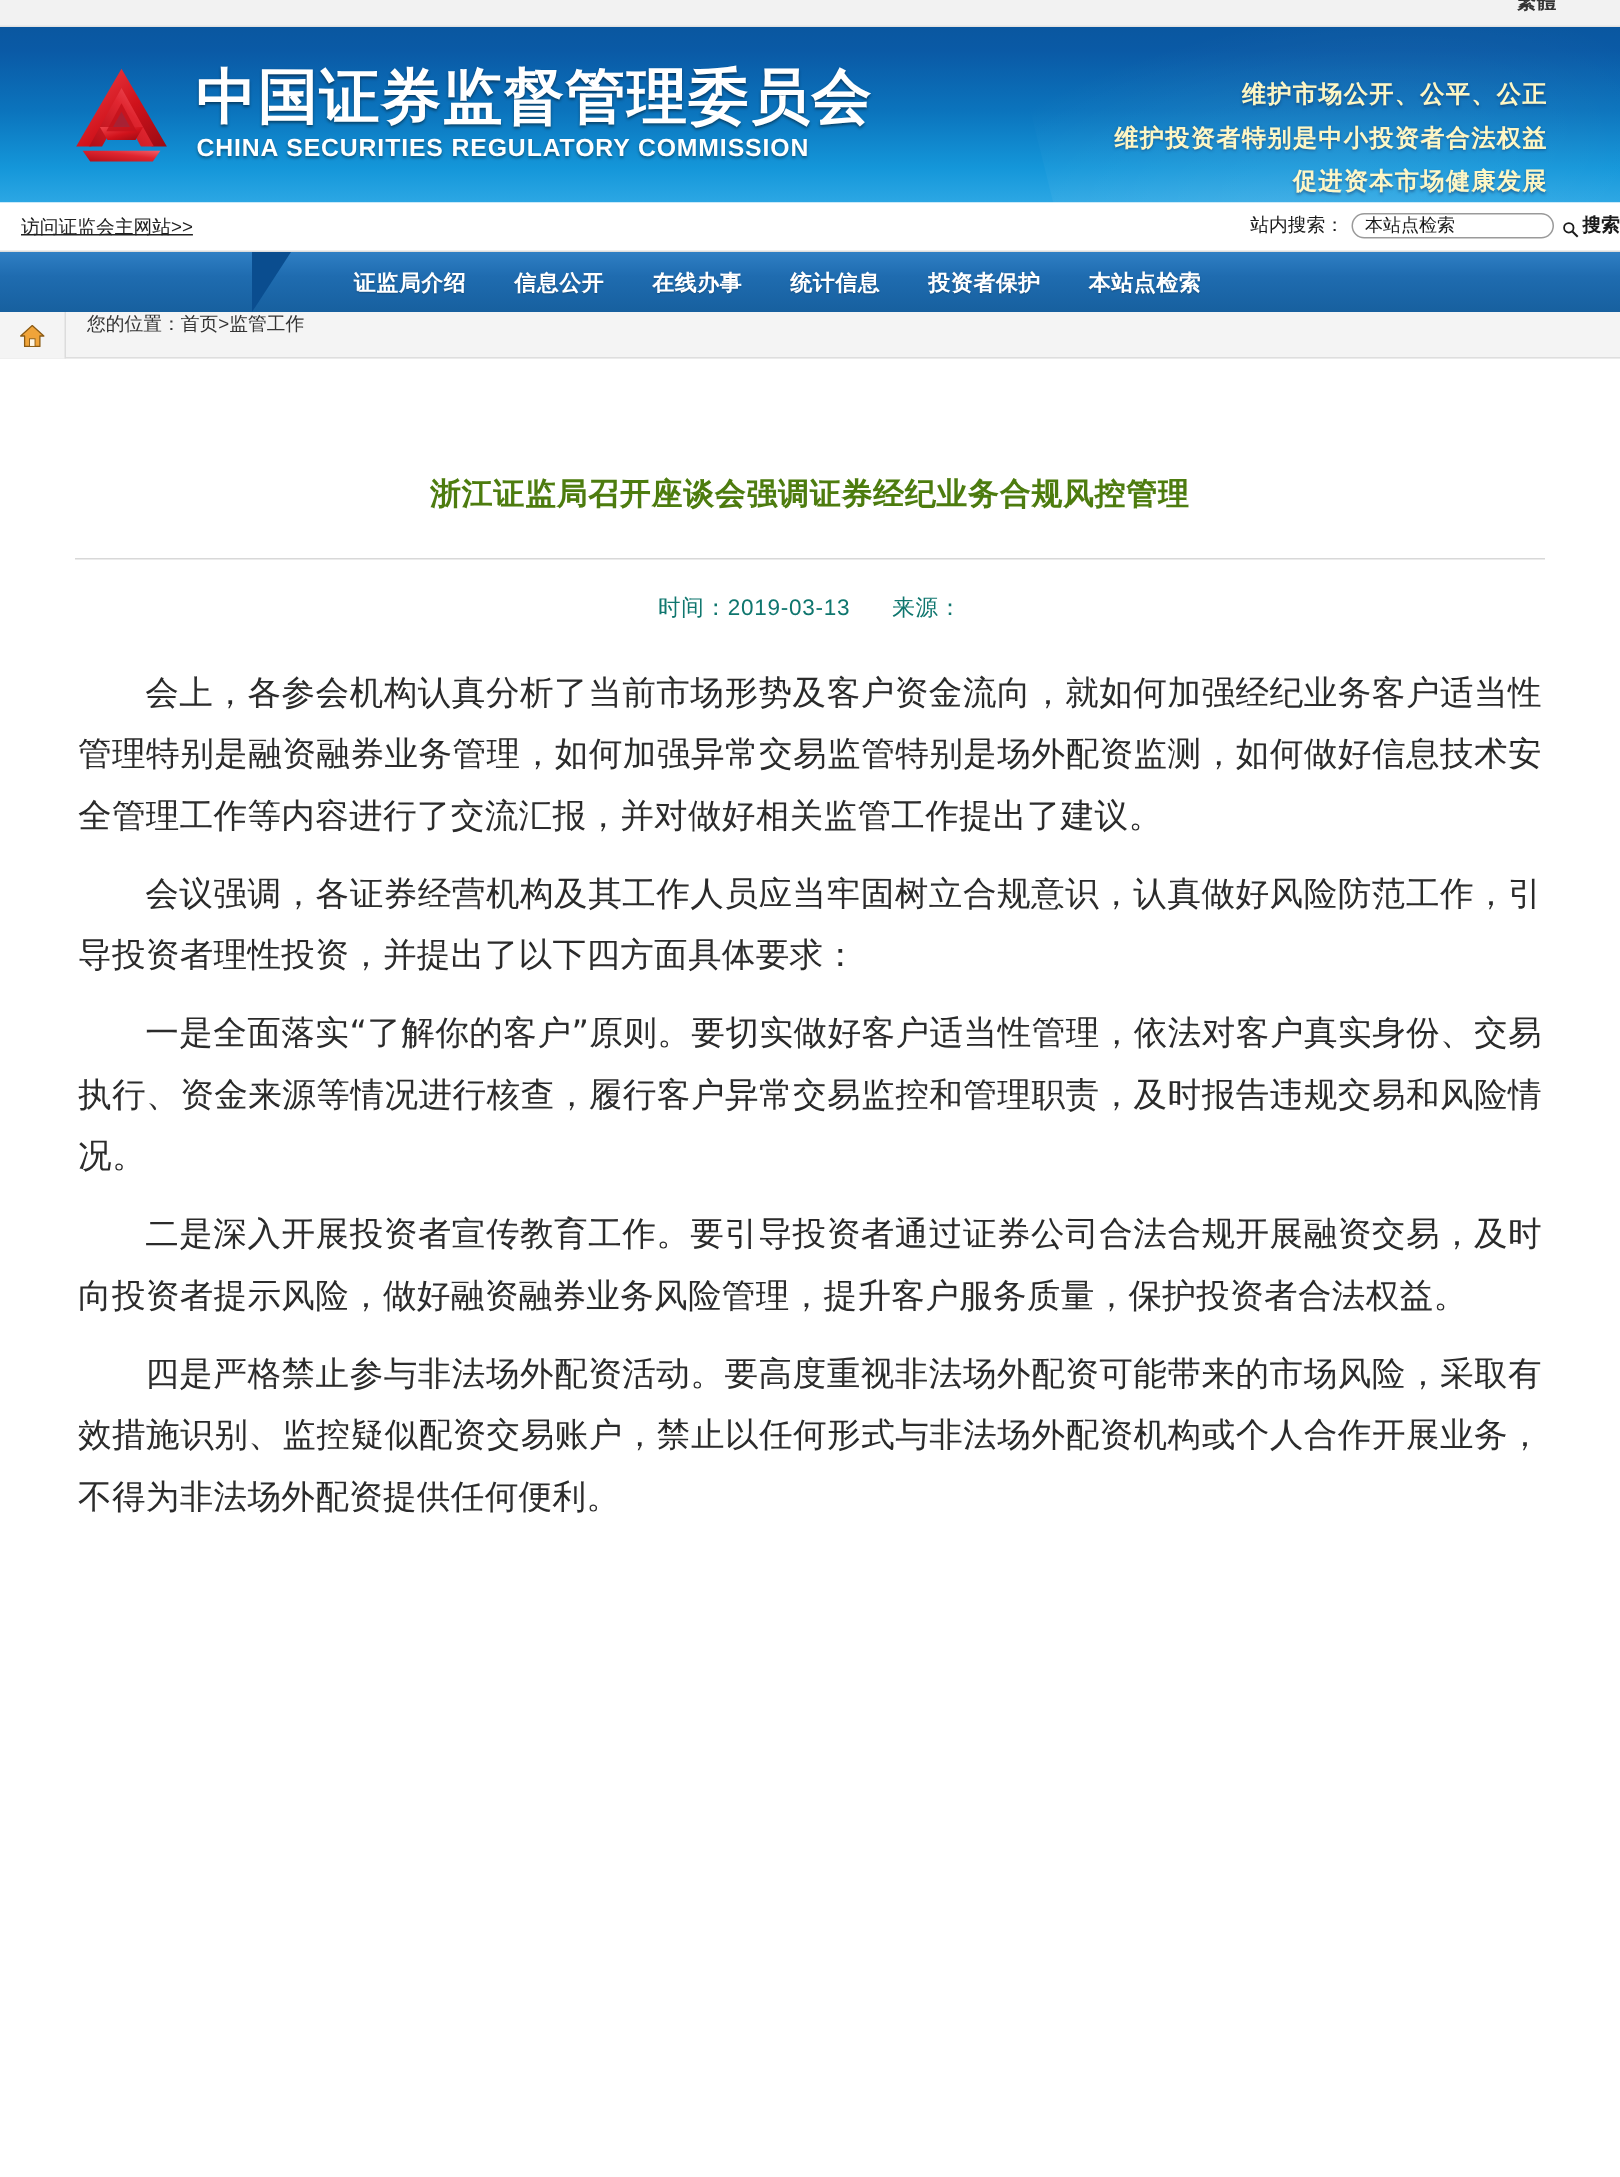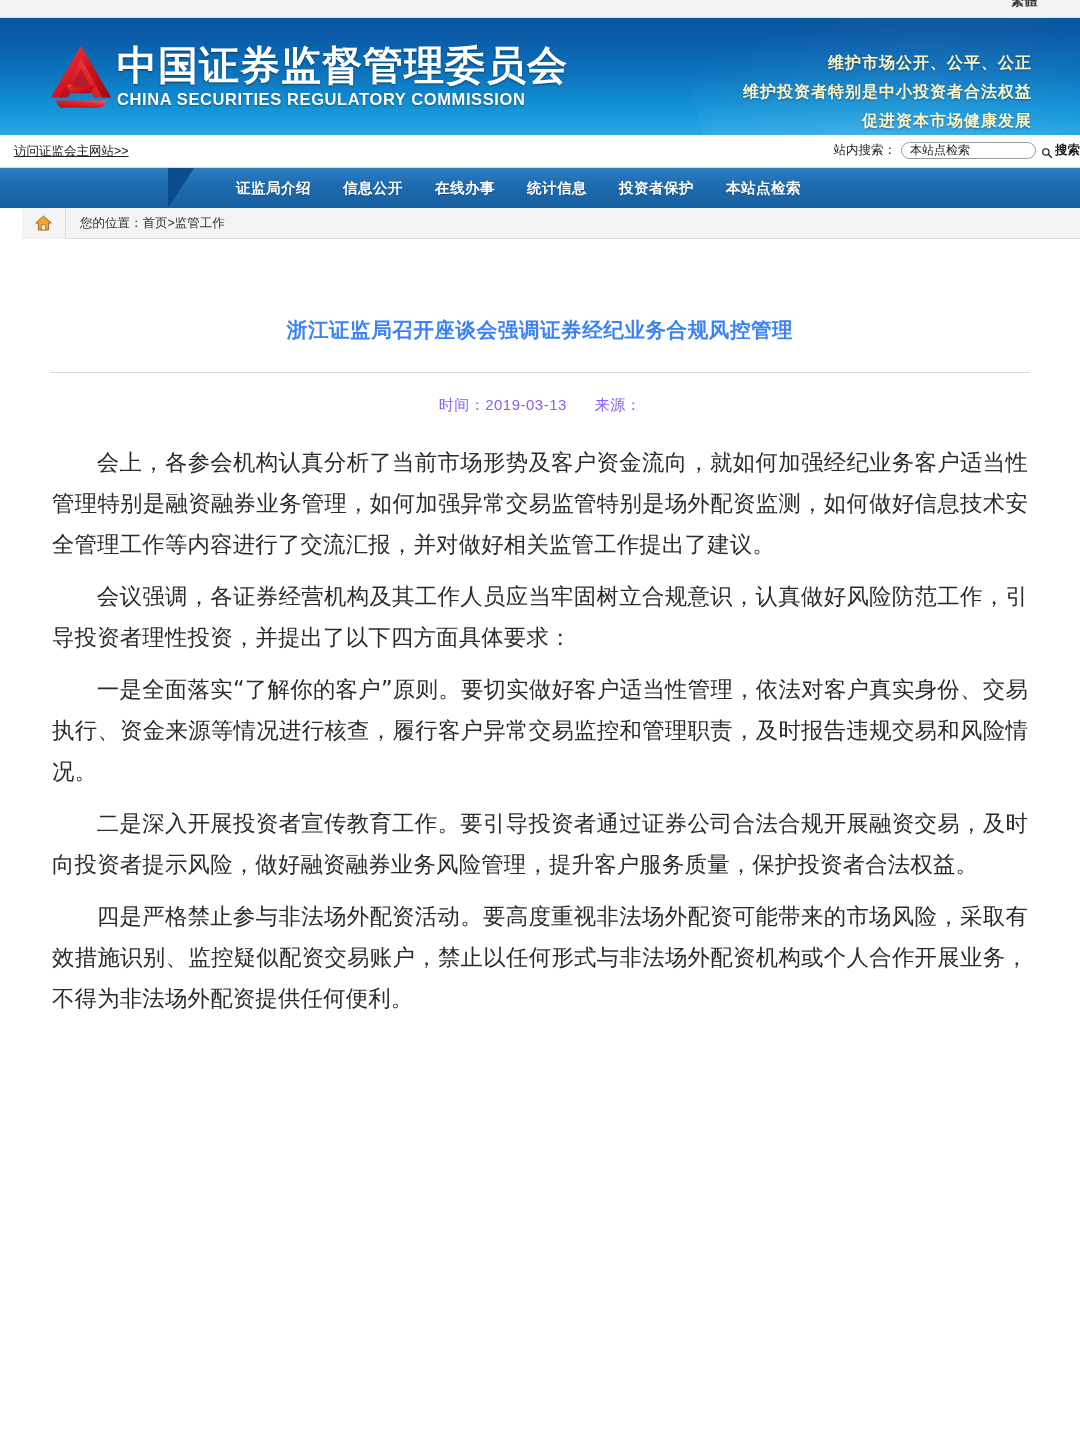--- a/index.html
+++ b/index.html
@@ -52,20 +52,21 @@
     width: 460px; height: 240px;
     background: radial-gradient(ellipse at 30% 60%, rgba(255,255,255,0.10) 0%, rgba(255,255,255,0.0) 62%);
     transform: rotate(-14deg);
     pointer-events: none;
   }
   .brand {
     position: absolute;
     left: 45px; top: 22px;
     display: flex;
     align-items: center;
+    gap: 14px;
   }
   .brand-logo { width: 72px; height: 72px; flex: 0 0 72px; }
   .brand-text { display: flex; flex-direction: column; line-height: 1; }
   .brand-cn {
     font-size: 40px;
     font-weight: bold;
     color: #ffffff;
     letter-spacing: 1px;
     text-shadow: 0 1px 2px rgba(0,0,0,0.45);
     white-space: nowrap;
@@ -190,22 +191,21 @@
     text-shadow: 0 1px 1px rgba(0,0,0,0.25);
   }
 
   
   .crumb-bar {
     position: relative;
     height: 31px;
     background: #f4f4f4;
     border-bottom: 1px solid #dedede;
     display: flex;
-    align-items: center;
-    margin-left: 22px;
+    align-items: flex-start;
   }
   .crumb-home {
     width: 44px;
     height: 31px;
     display: flex; align-items: center; justify-content: center;
     border-right: 1px solid #dcdcdc;
     background: #f4f4f4;
   }
   .crumb-text {
     padding-left: 14px;
@@ -215,37 +215,37 @@
   }
 
   
   .article {
     width: 980px;
     margin: 0 auto;
     padding-top: 62px;
   }
   .art-title {
     text-align: center;
-    color: #3b82f6;
+    color: #4d7c0f;
     font-size: 20.5px;
     font-weight: bold;
     letter-spacing: 0.6px;
     line-height: 30px;
   }
   .art-rule {
     margin: 27px 0 0 0;
     height: 1px;
     background: #d8d8d8;
     border: 0;
   }
   .art-meta {
     margin-top: 23px;
     text-align: center;
     font-size: 15px;
-    color: #8b5cf6;
+    color: #0f766e;
     letter-spacing: 0.5px;
   }
   .art-meta .sep { display: inline-block; width: 28px; }
   .art-body {
     margin-top: 27px;
     padding: 0 2px;
   }
   .art-body p {
     margin: 0 0 11px 0;
     font-size: 22.4px;

